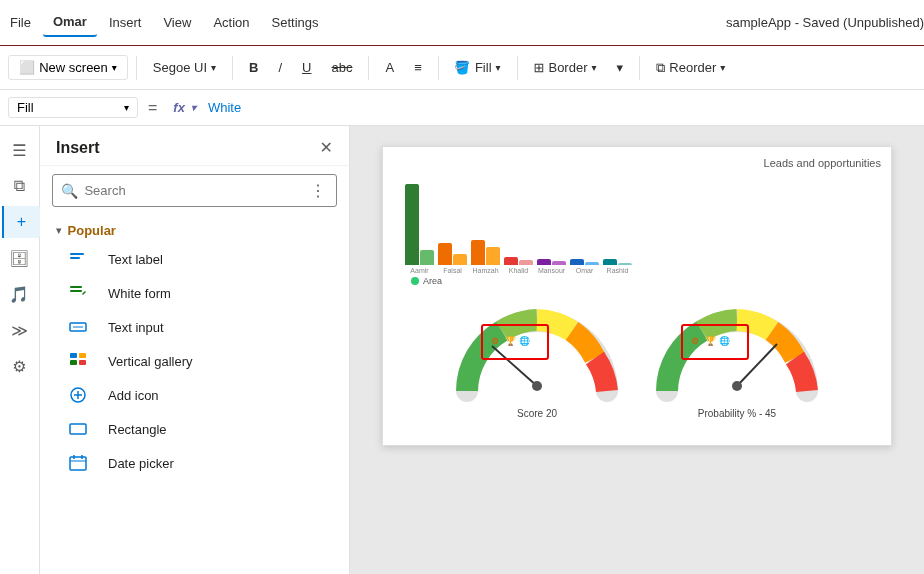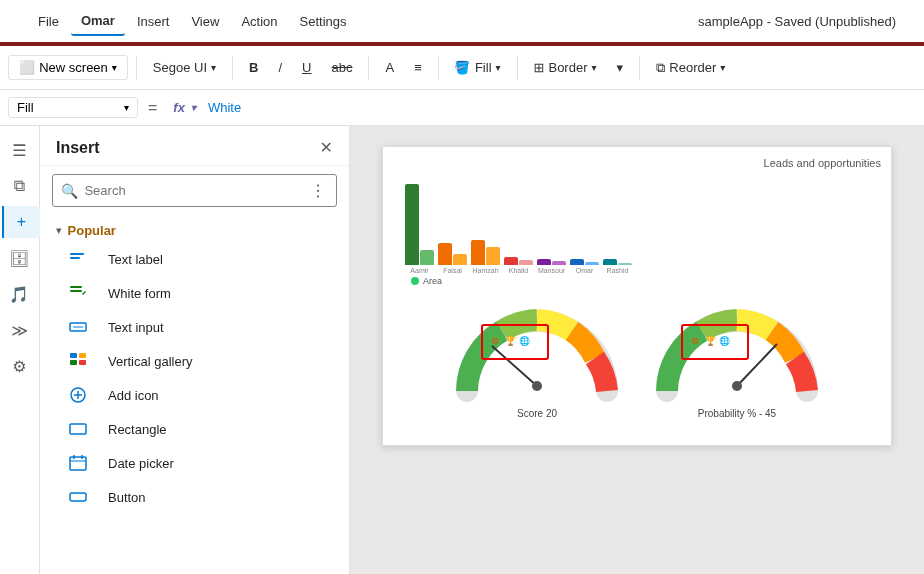--- a/index.html
+++ b/index.html
@@ -1,22 +1,22 @@
 <!DOCTYPE html>
 <html><head>
   <meta charset="utf-8">
   <style>
     * { box-sizing: border-box; margin: 0; padding: 0; }
     body { font-family: 'Segoe UI', Arial, sans-serif; font-size: 13px; background: #f3f2f1; overflow: hidden; width: 924px; height: 574px; }
 
     
     .menu-bar {
       display: flex; align-items: center; justify-content: space-between;
-      background: #fff; border-bottom: 4px solid #7f1d1d;
-      height: 46px; padding: 0 28px;
+      background: #fff; border-bottom: 1px solid #7f1d1d;
+      height: 46px; padding: 0 0;
     }
     .menu-items { display: flex; align-items: center; gap: 2px; }
     .menu-item {
       padding: 6px 10px; cursor: pointer; border-radius: 3px;
       font-size: 13px; color: #323130;
     }
     .menu-item.active { font-weight: 700; border-bottom: 2px solid #0078d4; }
     .app-title { font-size: 13px; color: #323130; }
 
     
@@ -317,28 +317,20 @@
           <svg width="18" height="18" viewBox="0 0 18 18">
               <rect x="1" y="3" width="16" height="13" rx="1" fill="none" stroke="#0078d4" stroke-width="1.5"></rect>
               <line x1="1" y1="7" x2="17" y2="7" stroke="#0078d4" stroke-width="1"></line>
               <line x1="5" y1="1" x2="5" y2="5" stroke="#0078d4" stroke-width="1.5"></line>
               <line x1="13" y1="1" x2="13" y2="5" stroke="#0078d4" stroke-width="1.5"></line>
             </svg>
         </div>
         <span class="panel-item-label">Date picker</span>
       </div>
 
-      <div class="panel-item">
-        <div class="panel-item-icon">
-          <svg width="18" height="18" viewBox="0 0 18 18">
-              <rect x="1" y="5" width="16" height="8" rx="2" fill="none" stroke="#0078d4" stroke-width="1.5"></rect>
-            </svg>
-        </div>
-        <span class="panel-item-label">Button</span>
-      </div>
     </div>
   </div>
 
   <div class="canvas-area">
     <div class="app-canvas">
       <div class="chart-title">Leads and opportunities</div>
 
       <div style="padding: 0 8px;">
         <div style="display:flex; align-items:flex-end; gap:4px; height:90px; padding: 0 4px;">
 

